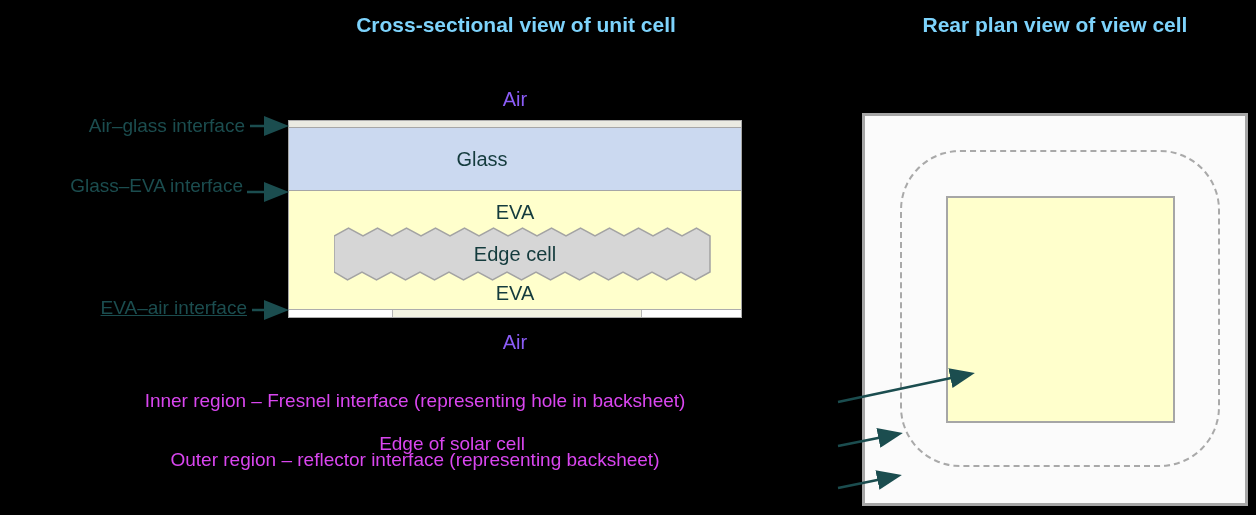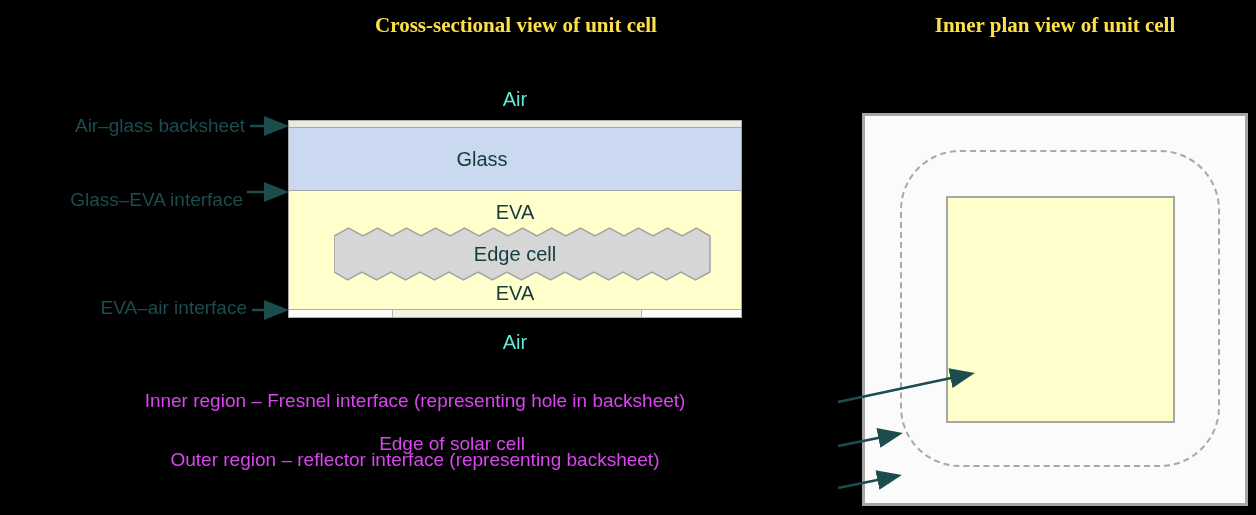--- a/index.html
+++ b/index.html
@@ -9,22 +9,21 @@
     background: #000000;
     font-family: "Liberation Sans", sans-serif;
     color: #1b4d4f;
     overflow: hidden;
   }
   .abs { position: absolute; }
   .title {
     font-weight: bold;
     font-size: 21px;
     text-align: center;
-    color: #fde047;
-    font-family: Liberation Serif, serif;
+    color: #7dd3fc;
   }
   .iface-label {
     font-size: 19px;
     text-align: right;
     color: #1b4d4f;
     line-height: 24px;
     white-space: nowrap;
   }
   .annot-label {
     font-size: 19px;
@@ -35,21 +34,21 @@
   }
   .layer-text {
     font-size: 20px;
     text-align: center;
     color: #143b3d;
     line-height: 22px;
   }
   .air-text {
     font-size: 20px;
     text-align: center;
-    color: #5eead4;
+    color: #8b5cf6;
     line-height: 22px;
   }
   
   .strip {
     left: 288px; width: 454px;
     background: #eaeae2;
     border: 1px solid #adadad;
   }
   .glass-layer {
     left: 288px; top: 127px; width: 454px; height: 64px;
@@ -89,21 +88,21 @@
   svg.overlay {
     position: absolute; left: 0; top: 0;
     width: 1256px; height: 515px;
     pointer-events: none;
   }
 </style>
 </head>
 <body>
 
 <div class="abs title" style="left:290px; top:13px; width:452px;">Cross-sectional view of unit cell</div>
-<div class="abs title" style="left:862px; top:13px; width:386px;">Inner plan view of unit cell</div>
+<div class="abs title" style="left:862px; top:13px; width:386px;">Rear plan view of view cell</div>
 
 <div class="abs air-text" style="left:288px; top:88px; width:454px;">Air</div>
 <div class="abs air-text" style="left:288px; top:331px; width:454px;">Air</div>
 
 <div class="abs strip" style="top:120px; height:8px;"></div>
 <div class="abs glass-layer"></div>
 <div class="abs strip" style="top:190px; height:8px;"></div>
 <div class="abs eva-layer"></div>
 <div class="abs bottom-strip">
   <div class="seg seg-left"></div>
@@ -113,23 +112,23 @@
 
 <svg class="abs" style="left:334px; top:227px;" width="377" height="54" viewBox="0 0 377 54">
   <polygon fill="#d6d6d6" stroke="#a3a3a3" stroke-width="1.5" points="0,9 14.5,1 29,9 43.5,1 58,9 72.5,1 87,9 101.5,1 116,9 130.5,1 145,9 159.5,1 174,9 188.5,1 203,9 217.5,1 232,9 246.5,1 261,9 275.5,1 290,9 304.5,1 319,9 333.5,1 348,9 362.5,1 376,9 376,45 361.5,53 347,45 332.5,53 318,45 303.5,53 289,45 274.5,53 260,45 245.5,53 231,45 216.5,53 202,45 187.5,53 173,45 158.5,53 144,45 129.5,53 115,45 100.5,53 86,45 71.5,53 57,45 42.5,53 28,45 13.5,53 0,45"></polygon>
 </svg>
 
 <div class="abs layer-text" style="left:288px; top:148px; width:388px;">Glass</div>
 <div class="abs layer-text" style="left:288px; top:201px; width:454px;">EVA</div>
 <div class="abs layer-text" style="left:288px; top:243px; width:454px;">Edge cell</div>
 <div class="abs layer-text" style="left:288px; top:282px; width:454px;">EVA</div>
 
-<div class="abs iface-label" style="left:0; top:114px; width:245px;">Air–glass backsheet</div>
-<div class="abs iface-label" style="left:0; top:188px; width:243px;">Glass–EVA interface</div>
-<div class="abs iface-label" style="left:0; top:296px; width:247px;">EVA–air interface</div>
+<div class="abs iface-label" style="left:0; top:114px; width:245px;">Air–glass interface</div>
+<div class="abs iface-label" style="left:0; top:174px; width:243px;">Glass–EVA interface</div>
+<div class="abs iface-label" style="left:0; top:296px; width:247px;text-decoration:underline;">EVA–air interface</div>
 
 <div class="abs plan-panel"></div>
 <div class="abs plan-dashed"></div>
 <div class="abs plan-cell"></div>
 
 <div class="abs annot-label" style="left:0; top:389px; width:830px;">Inner region – Fresnel interface (representing hole in backsheet)</div>
 <div class="abs annot-label" style="left:0; top:432px; width:832px;margin-left:36px;">Edge of solar cell</div>
 <div class="abs annot-label" style="left:0; top:448px; width:830px;">Outer region – reflector interface (representing backsheet)</div>
 
 <svg class="overlay">

